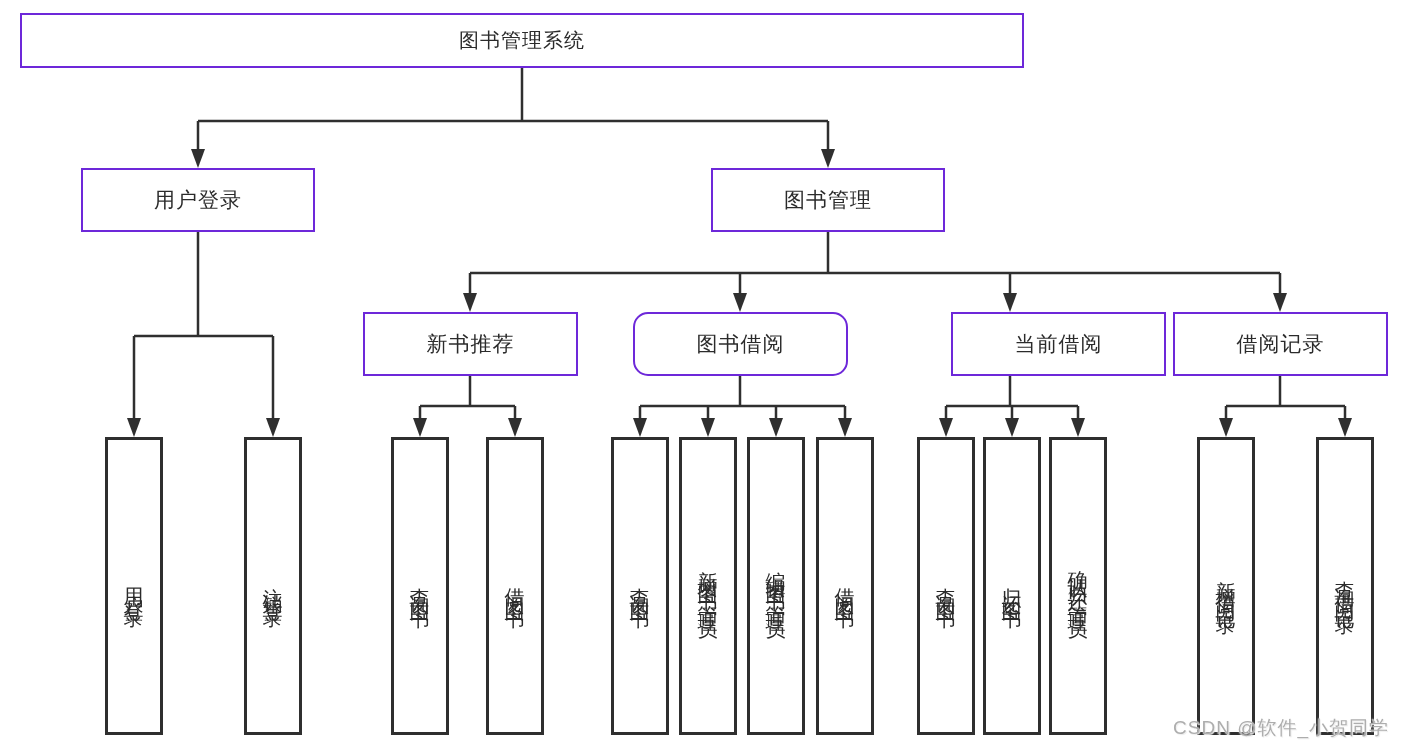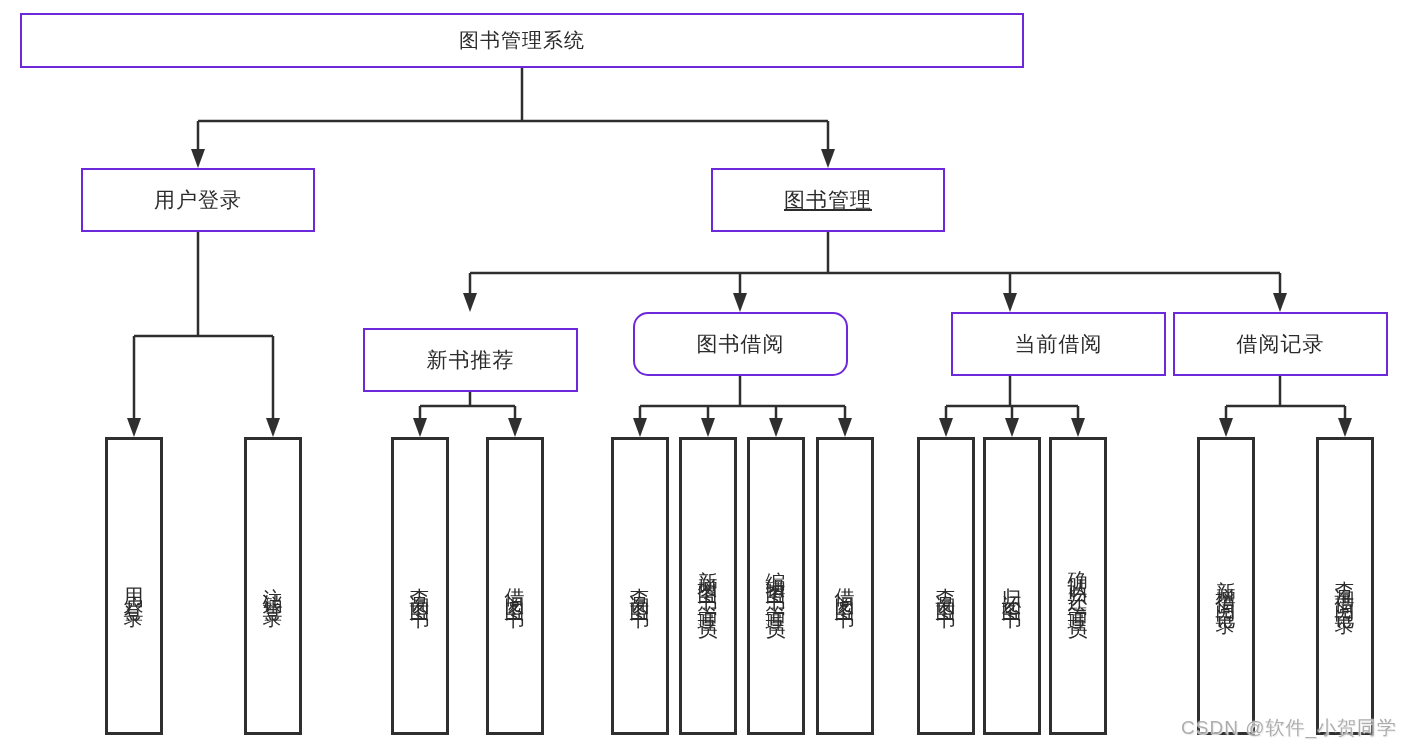--- a/index.html
+++ b/index.html
@@ -15,21 +15,21 @@
   }
   .hnode.root{border-width:2px;font-size:20px;}
   .leaf{
     position:absolute;top:437px;width:58px;height:298px;box-sizing:border-box;
     background:#ffffff;border:3px solid #2f2f2f;z-index:2;
     display:flex;align-items:center;justify-content:center;
     writing-mode:vertical-rl;text-orientation:mixed;
     font-size:20px;letter-spacing:7px;line-height:1;color:#2b2b2b;
   }
   .watermark{
-    position:absolute;right:8px;bottom:6px;z-index:5;
+    position:absolute;right:16px;bottom:6px;z-index:5;
     font-size:19px;color:#adadad;letter-spacing:1px;
     text-shadow:0 0 2px #ffffff,1px 1px 1px #e8e8e8;white-space:nowrap;
   }
 </style>
 </head>
 <body>
 
 <div class="stage">
 
   <svg width="1405" height="747" viewBox="0 0 1405 747">
@@ -97,23 +97,23 @@
       <polygon points="1005,418 1019,418 1012,437"></polygon>
       <polygon points="1071,418 1085,418 1078,437"></polygon>
       <polygon points="1219,418 1233,418 1226,437"></polygon>
       <polygon points="1338,418 1352,418 1345,437"></polygon>
     </g>
   </svg>
 
   <div class="hnode root" style="left:20px;top:13px;width:1004px;height:55px;">图书管理系统</div>
 
   <div class="hnode" style="left:81px;top:168px;width:234px;height:64px;">用户登录</div>
-  <div class="hnode" style="left:711px;top:168px;width:234px;height:64px;text-decoration:underline;">图书管理</div>
+  <div class="hnode" style="left:711px;top:168px;width:234px;height:64px;">图书管理</div>
 
-  <div class="hnode" style="left:363px;top:312px;width:215px;height:64px;margin-top:16px;">新书推荐</div>
+  <div class="hnode" style="left:363px;top:312px;width:215px;height:64px;">新书推荐</div>
   <div class="hnode" style="left:633px;top:312px;width:215px;height:64px;border-radius:15px;">图书借阅</div>
   <div class="hnode" style="left:903px;top:312px;width:215px;height:64px;margin-left:48px;">当前借阅</div>
   <div class="hnode" style="left:1173px;top:312px;width:215px;height:64px;">借阅记录</div>
 
   <div class="leaf" style="left:105px;">用户登录</div>
   <div class="leaf" style="left:244px;">注销登录</div>
 
   <div class="leaf" style="left:391px;">查询图书</div>
   <div class="leaf" style="left:486px;">借阅图书</div>
 

